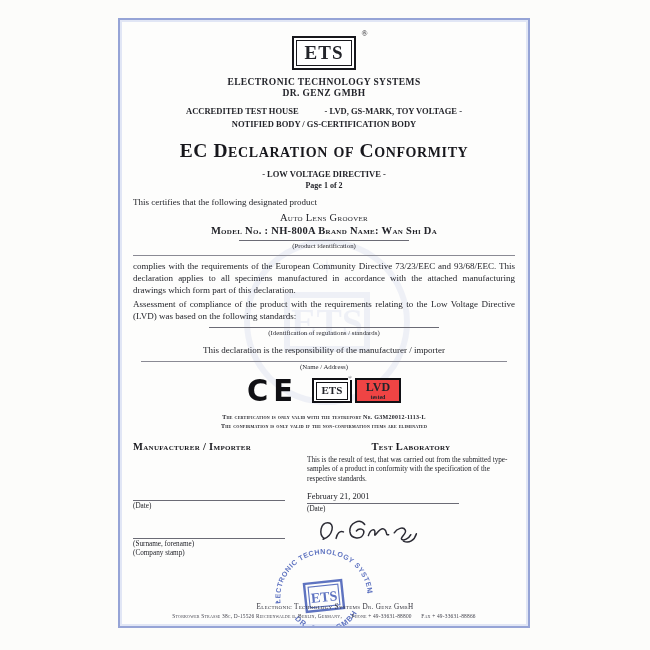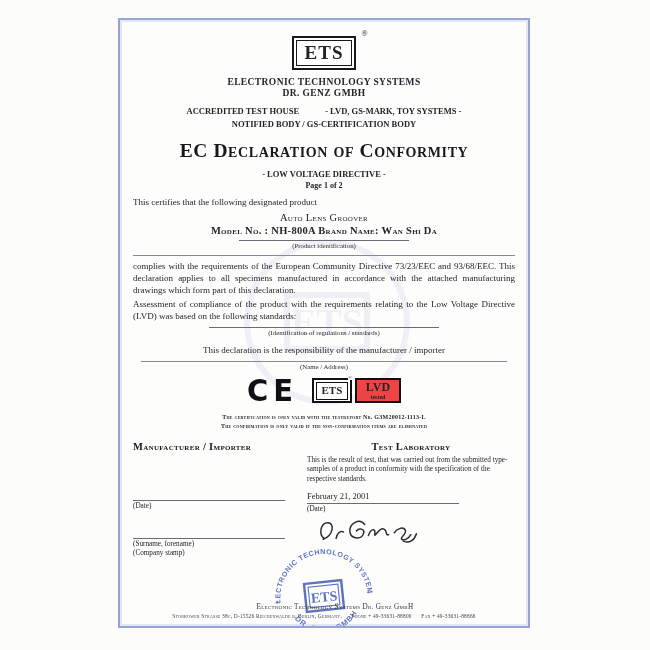--- a/index.html
+++ b/index.html
@@ -86,21 +86,21 @@
         <div class="ets-frame">
           <div class="ets-frame-inner">ETS</div>
         </div>
         <span class="reg-mark">®</span>
       </div>
 
       <div class="org1">ELECTRONIC TECHNOLOGY SYSTEMS</div>
       <div class="org2">DR. GENZ GMBH</div>
 
       <div class="accr">
-        <div><span>ACCREDITED TEST HOUSE</span><span class="gap"></span><span>- LVD, GS-MARK, TOY SYSTEMS -</span></div>
+        <div><span>ACCREDITED TEST HOUSE</span><span class="gap"></span><span>- LVD, GS-MARK, TOY VOLTAGE -</span></div>
         <div>NOTIFIED BODY  /  GS-CERTIFICATION BODY</div>
       </div>
 
       <div class="title">EC Declaration of Conformity</div>
       <div class="subtitle">- LOW VOLTAGE DIRECTIVE -</div>
       <div class="pageind">Page 1 of 2</div>
 
       <div class="intro">This certifies that the following designated product</div>
 
       <div class="prod-name">Auto Lens Groover</div>

